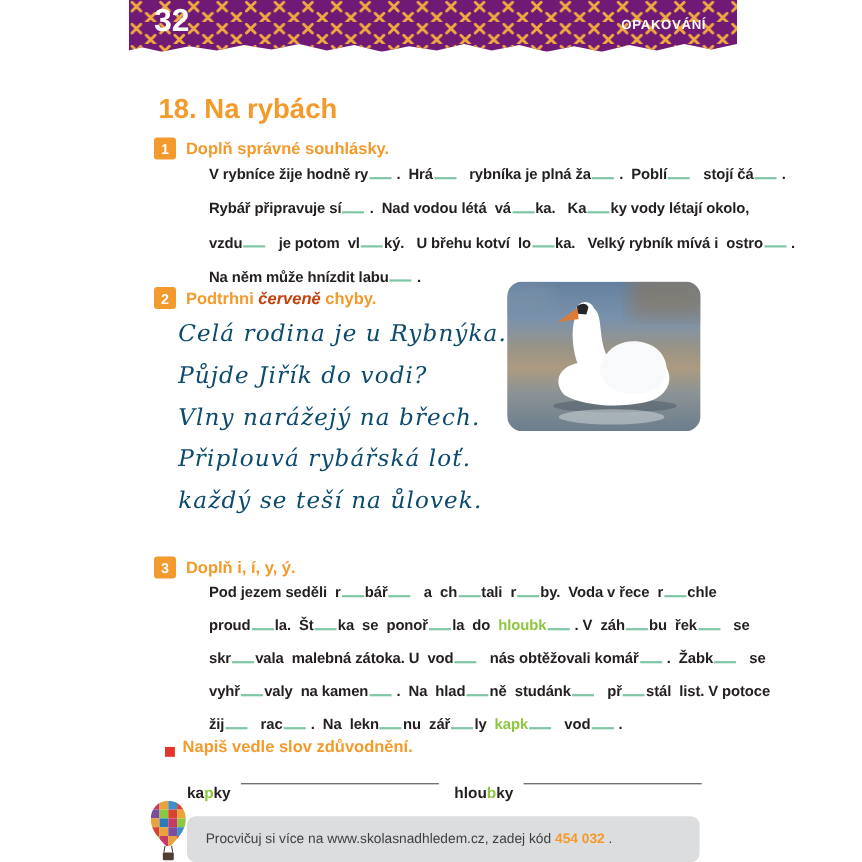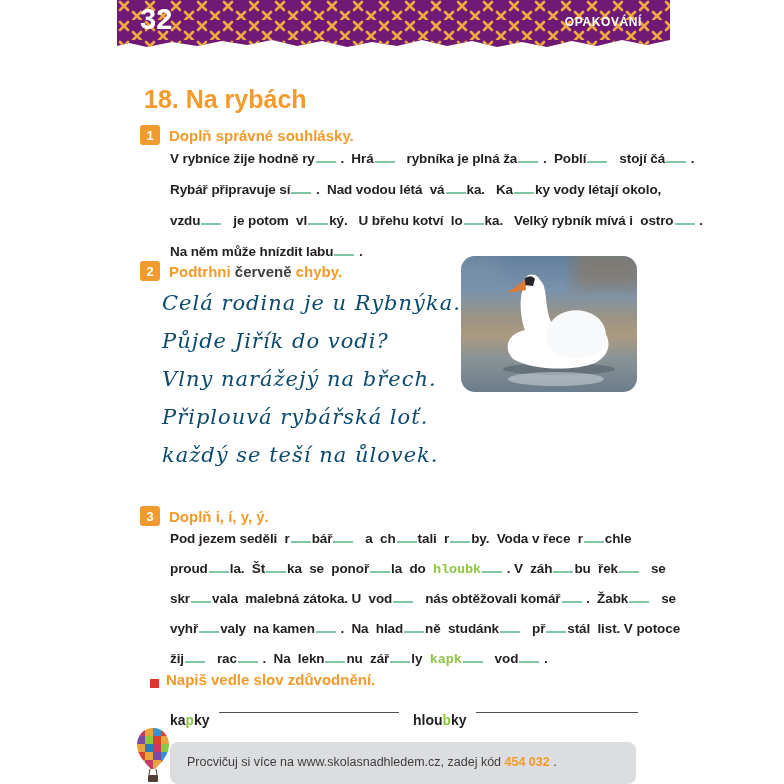--- a/index.html
+++ b/index.html
@@ -22,29 +22,29 @@
   
   .exhead{position:absolute;display:flex;align-items:center;gap:9px;}
   .badge{width:20px;height:20px;border-radius:3px;background:#F29A2E;color:#fff;font-size:13px;
     font-weight:700;display:flex;align-items:center;justify-content:center;}
   .exhead h2{margin:0;font-size:15px;font-weight:700;color:#F39A2B;}
   #ex1head{left:140px;top:125px;}
   #ex2head{left:140px;top:261px;}
   #ex3head{left:140px;top:506px;}
 
   
-  .lines{position:absolute;font-size:13.5px;font-weight:700;color:#231F20;letter-spacing:-.1px;}
+  .lines{position:absolute;font-size:13.5px;font-weight:700;color:#231F20;letter-spacing:-.1px;margin-left:20px;}
   .lines .line{display:block;white-space:pre;}
   #ex1lines{left:170px;top:143px;}
   #ex1lines .line{height:31px;line-height:31px;}
   #ex3lines{left:170px;top:524px;}
   #ex3lines .line{height:30px;line-height:30px;}
   .blank{display:inline-block;width:20px;height:13px;border-bottom:2px solid #7FC6A5;margin:0 1px;}
-  .green{color:#8DC63F;font-family:Liberation Mono, monospace;}
-  .red{color:#404040;}
+  .green{color:#8DC63F;}
+  .red{color:#c2410c;font-style:italic;}
   .bold{font-weight:400;}
   .orange{color:#F39A2B;font-weight:700;}
 
   
   .hw{position:absolute;left:162px;top:284px;font-family:"DejaVu Serif",serif;font-style:italic;
     font-weight:400;font-size:21px;color:#0c4a6e;letter-spacing:1px;}
   .hw .line{display:block;height:38px;line-height:38px;white-space:pre;}
 
   
   .photo{position:absolute;left:461px;top:256px;width:176px;height:136px;border-radius:14px;overflow:hidden;}

